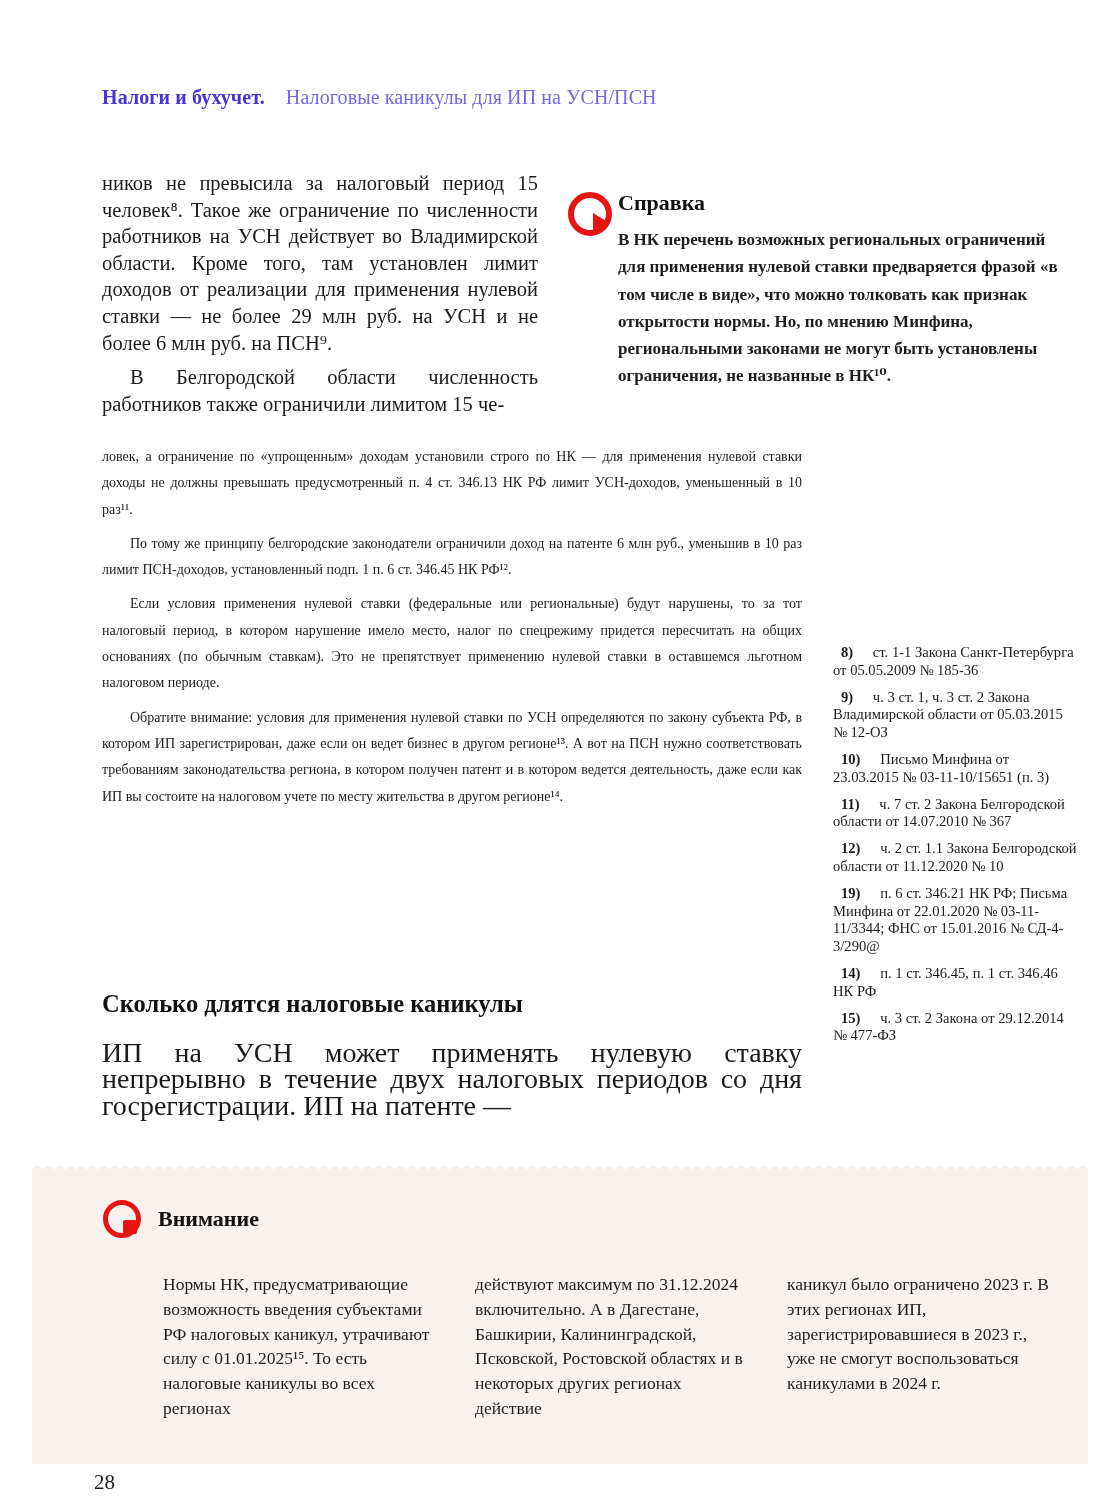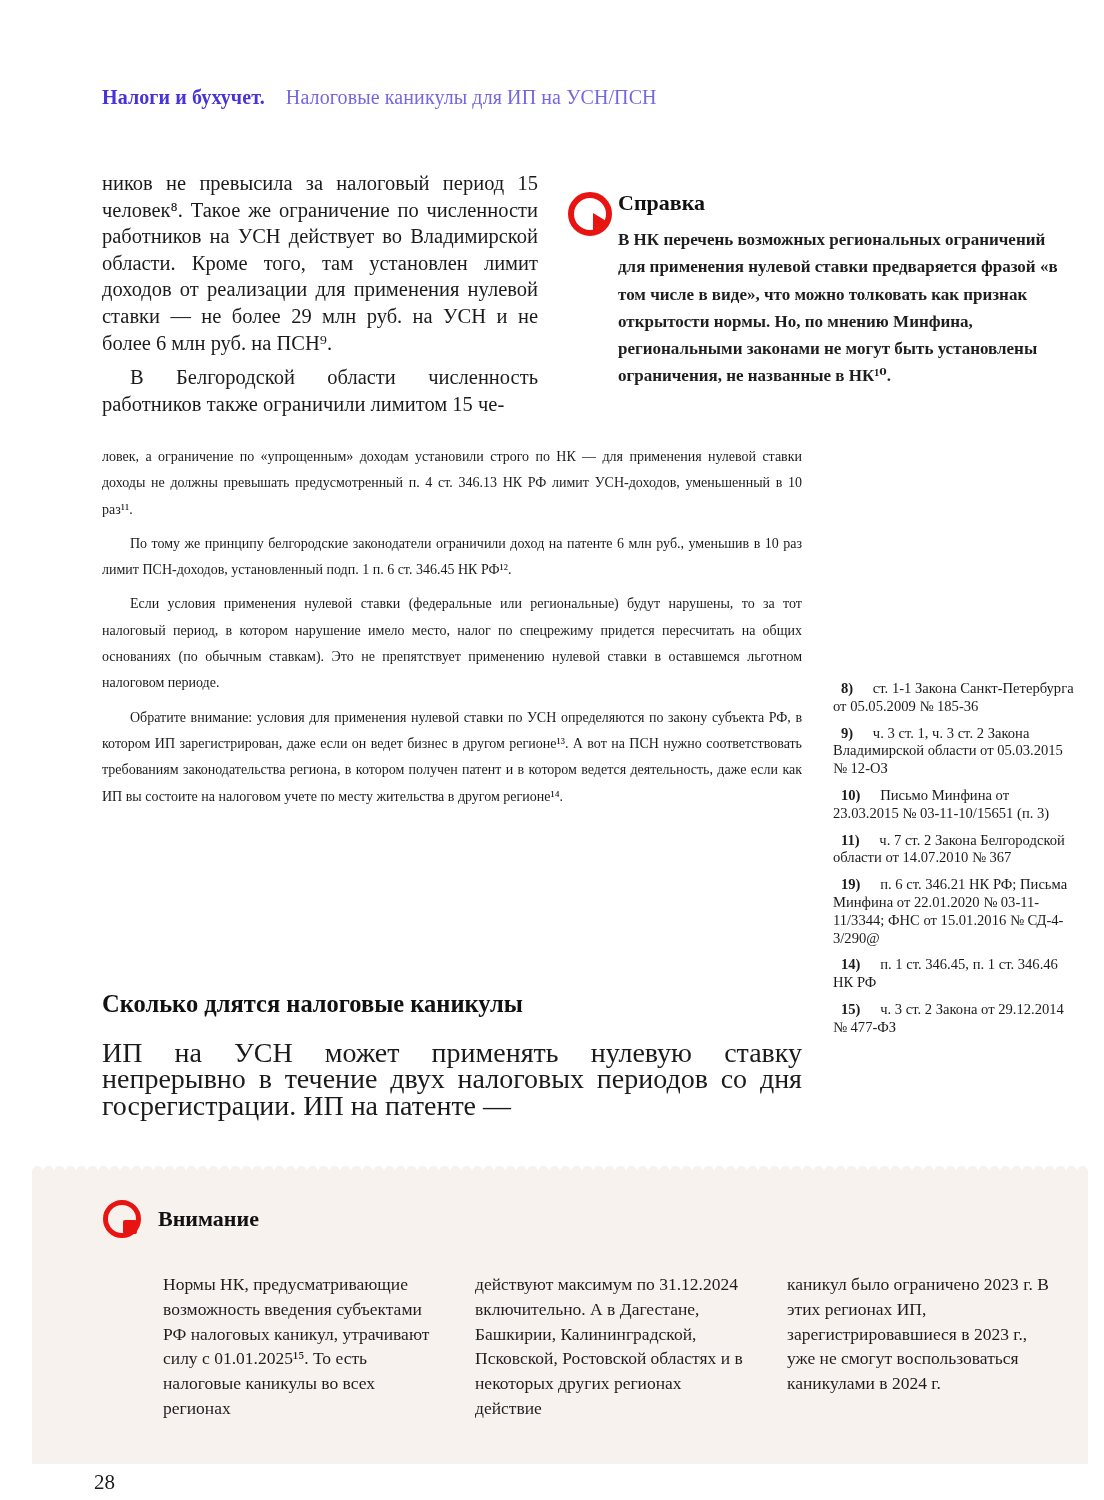--- a/index.html
+++ b/index.html
@@ -85,21 +85,21 @@
     font-size: 14px;
     line-height: 26.3px;
     text-align: justify;
   }
   .main-text p.indent { text-indent: 28px; }
 
   
   .footnotes {
     position: absolute;
     left: 793px;
-    top: 640px;
+    top: 604px;
     width: 260px;
     font-size: 14.6px;
     line-height: 17.8px;
     color: #1b1b1b;
   }
   .footnote { margin-bottom: 9px; }
   .footnote .fn-num { font-weight: bold; }
 
   
   .section-block {
@@ -211,20 +211,21 @@
     <p class="indent">По тому же принципу белгородские законодатели ограничили доход на патенте 6 млн руб., уменьшив в 10 раз лимит ПСН-доходов, установленный подп. 1 п. 6 ст. 346.45 НК РФ¹².</p>
     <p class="indent">Если условия применения нулевой ставки (федеральные или региональные) будут нарушены, то за тот налоговый период, в котором нарушение имело место, налог по спецрежиму придется пересчитать на общих основаниях (по обычным ставкам). Это не препятствует применению нулевой ставки в оставшемся льготном налоговом периоде.</p>
     <p class="indent">Обратите внимание: условия для применения нулевой ставки по УСН определяются по закону субъекта РФ, в котором ИП зарегистрирован, даже если он ведет бизнес в другом регионе¹³. А вот на ПСН нужно соответствовать требованиям законодательства региона, в котором получен патент и в котором ведется деятельность, даже если как ИП вы состоите на налоговом учете по месту жительства в другом регионе¹⁴.</p>
   </div>
 
   <div class="footnotes">
     <div class="footnote"><span class="fn-num">8)</span> <span>ст. 1-1 Закона Санкт-Петербурга от 05.05.2009 № 185-36</span></div>
     <div class="footnote"><span class="fn-num">9)</span> <span>ч. 3 ст. 1, ч. 3 ст. 2 Закона Владимирской области от 05.03.2015 № 12-ОЗ</span></div>
     <div class="footnote"><span class="fn-num">10)</span> <span>Письмо Минфина от 23.03.2015 № 03-11-10/15651 (п. 3)</span></div>
     <div class="footnote"><span class="fn-num">11)</span> <span>ч. 7 ст. 2 Закона Белгородской области от 14.07.2010 № 367</span></div>
+    <div class="footnote"><span class="fn-num">12)</span> <span>ч. 2 ст. 1.1 Закона Белгородской области от 11.12.2020 № 10</span></div>
     <div class="footnote"><span class="fn-num">19)</span> <span>п. 6 ст. 346.21 НК РФ; Письма Минфина от 22.01.2020 № 03-11-11/3344; ФНС от 15.01.2016 № СД-4-3/290@</span></div>
     <div class="footnote"><span class="fn-num">14)</span> <span>п. 1 ст. 346.45, п. 1 ст. 346.46 НК РФ</span></div>
     <div class="footnote"><span class="fn-num">15)</span> <span>ч. 3 ст. 2 Закона от 29.12.2014 № 477-ФЗ</span></div>
   </div>
 
   <div class="section-block">
     <div class="section-heading">Сколько длятся налоговые каникулы</div>
     <p class="section-p">ИП на УСН может применять нулевую ставку непрерывно в течение двух налоговых периодов со дня госрегистрации. ИП на патенте —</p>
   </div>
 

